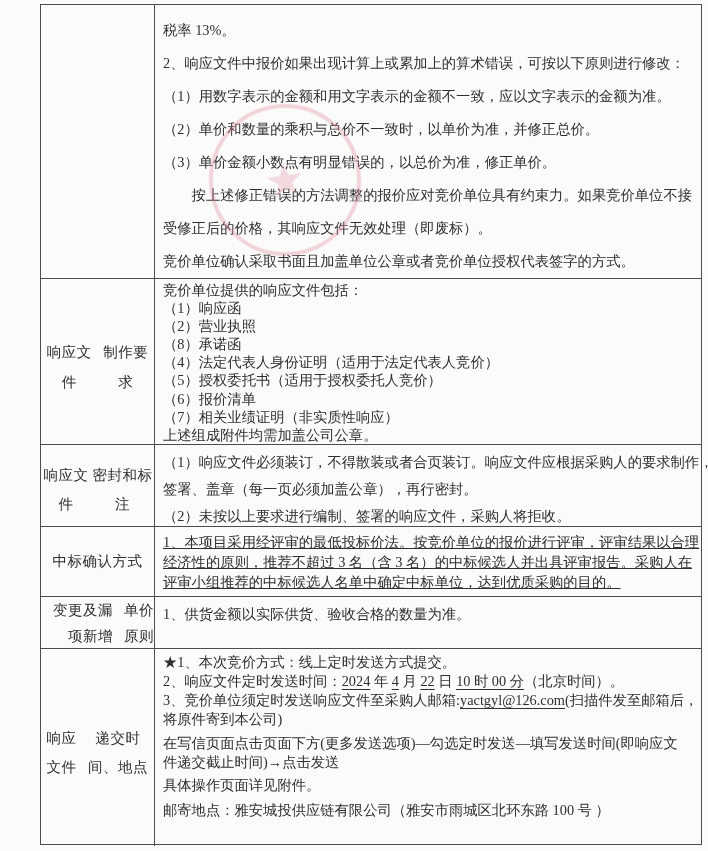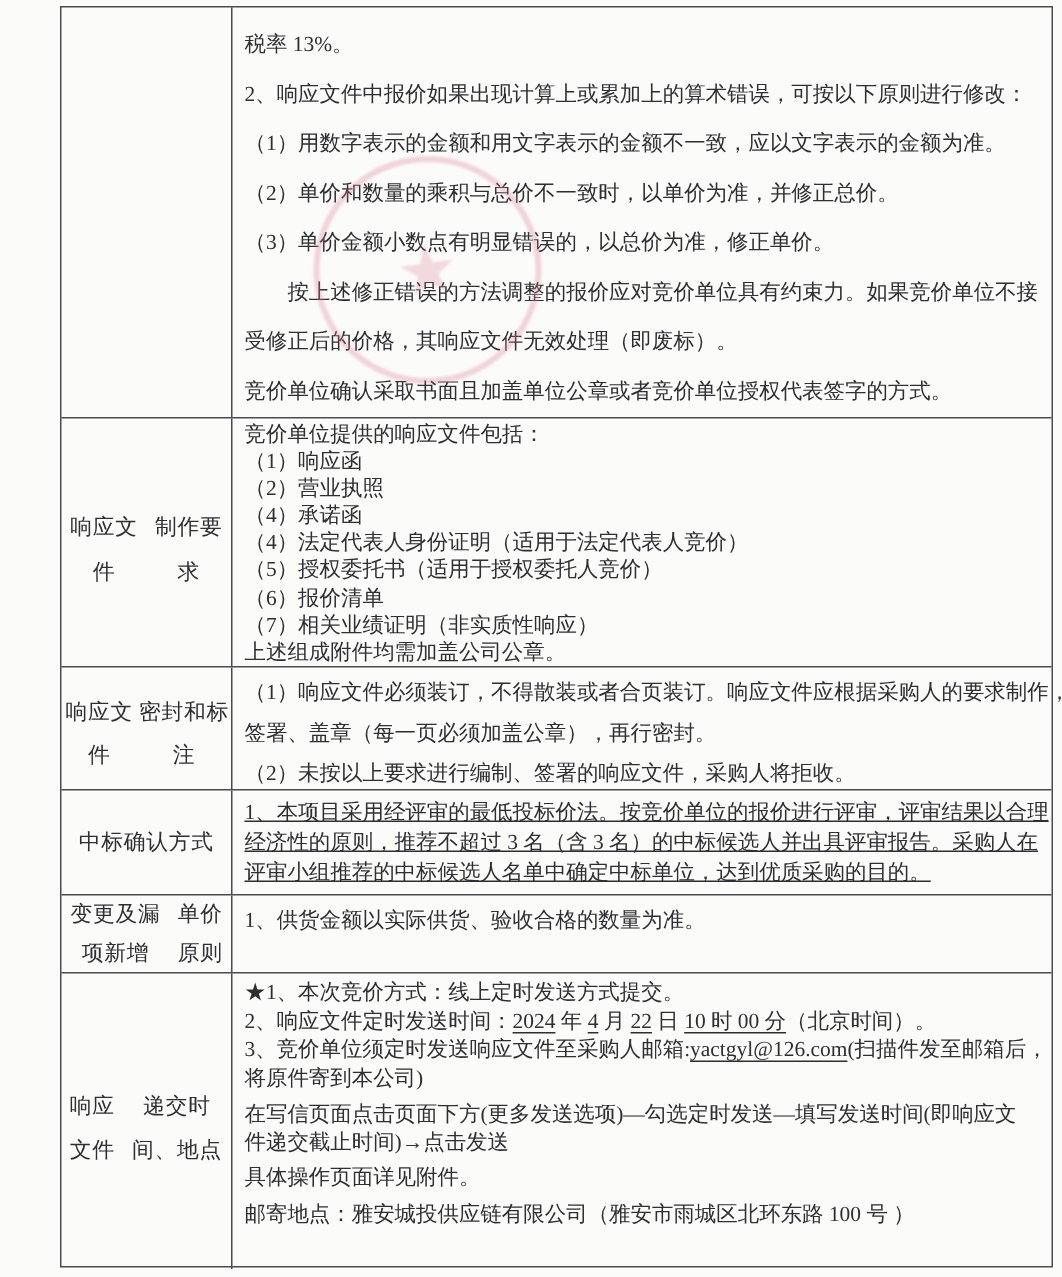--- a/index.html
+++ b/index.html
@@ -57,21 +57,21 @@
   .r2 .ln{line-height:18.1px;}
   .r2 .label{padding-top:10px;line-height:30px;}
   .r3 .content{padding-top:4px;}
   .r3 .ln{line-height:27px;}
   .r3 .label{padding-top:8px;line-height:29px;}
   .r4 .content{padding-top:5px;text-decoration:underline;}
   .r4 .ln{line-height:20px;}
   .r4 .label{justify-content:center;}
   .r5 .content{padding-top:8px;}
   .r5 .ln{line-height:19px;}
-  .r5 .label{justify-content:center;line-height:26px;}
+  .r5 .label{justify-content:center;line-height:26px;text-align:right;}
   .r6 .content{padding-top:4px;}
   .r6 .ln{line-height:19px;}
   .r6 .label{padding-top:11px;line-height:29px;}
   .mt7{margin-top:7px;}
   .mt5{margin-top:5px;}
   .mt4{margin-top:4px;}
   .mt6{margin-top:6px;}
   .u{
     text-decoration:underline;
     text-underline-offset:3px;
@@ -120,21 +120,21 @@
 
     <div class="row r2">
       <div class="cell label">
         <div>响应文件</div>
         <div>制作要求</div>
       </div>
       <div class="cell content">
         <div class="ln">竞价单位提供的响应文件包括：</div>
         <div class="ln">（1）响应函</div>
         <div class="ln">（2）营业执照</div>
-        <div class="ln">（4）承诺函</div>
+        <div class="ln">（8）承诺函</div>
         <div class="ln">（4）法定代表人身份证明（适用于法定代表人竞价）</div>
         <div class="ln">（5）授权委托书（适用于授权委托人竞价）</div>
         <div class="ln">（6）报价清单</div>
         <div class="ln">（7）相关业绩证明（非实质性响应）</div>
         <div class="ln">上述组成附件均需加盖公司公章。</div>
       </div>
     </div>
 
     <div class="row r3">
       <div class="cell label">

